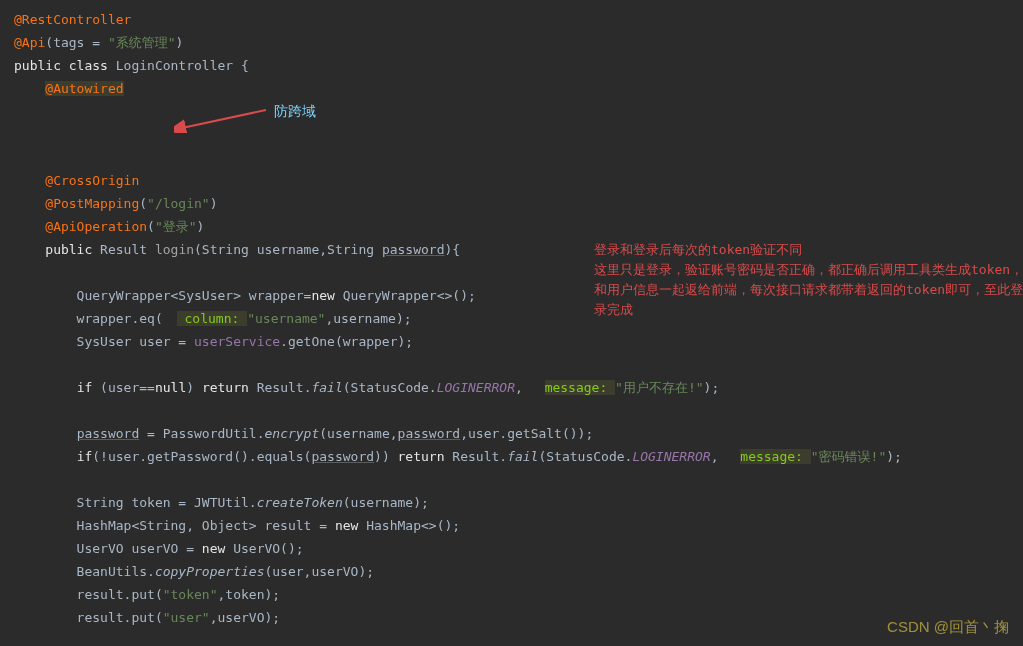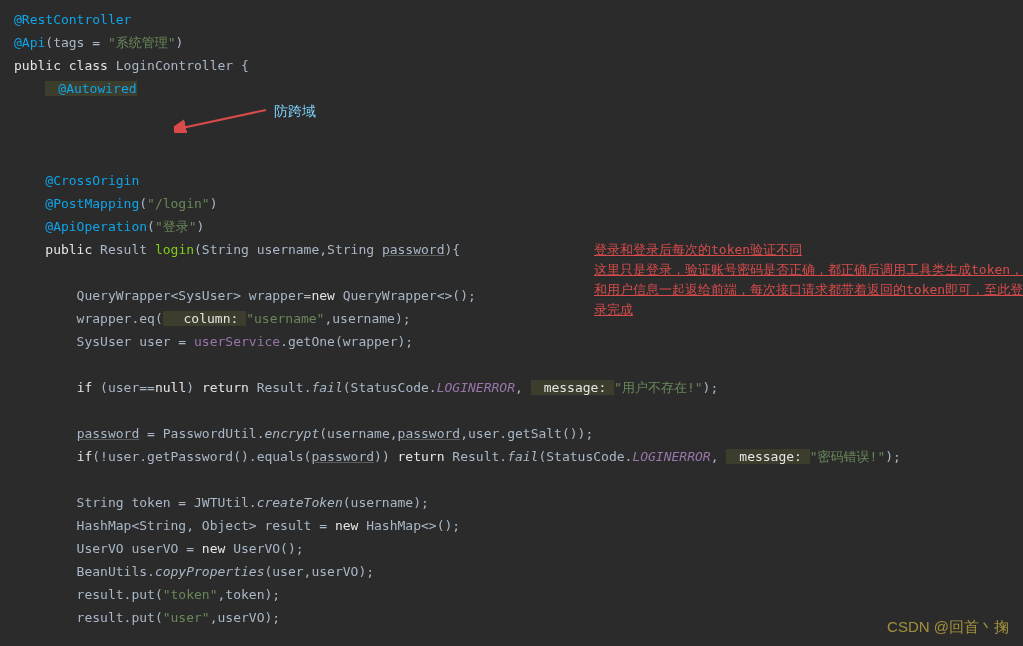--- a/index.html
+++ b/index.html
@@ -10,29 +10,29 @@
   color: #a9b7c6;
   width: 1023px;
   height: 646px;
   overflow: hidden;
   position: relative;
   padding: 8px 0 0 10px;
   line-height: 23px;
 }
 .code-area { margin-left: 4px; }
 .line { white-space: pre; position: relative; }
-.annotation { color: #0ea5e9; }
+.annotation { color: #f97316; }
 .keyword { color: #e5e5e5; }
 .string { color: #6a8759; }
-.method { color: #84cc16; margin-top: 36px; }
+.method { color: #a3a3a3; margin-top: 36px; }
 .italic { font-style: italic; }
-.hint { color: #e5e5e5; }
+.hint { color: #84cc16; margin-left: 14px; }
 .underline { text-decoration: underline; text-decoration-color: #5c5c5c; }
-.highlight-box { background: #3d3d2e; padding-left: 13px; }
-.red-note { color: #d94b4b; position: absolute; white-space: normal; width: 430px; font-size: 13px; line-height: 20px; text-decoration: underline; }
+.highlight-box { background: #3d3d2e; }
+.red-note { color: #d94b4b; position: absolute; white-space: normal; width: 430px; font-size: 13px; line-height: 20px; }
 .red-label { color: #7dd3fc; position: absolute; font-size: 14px; }
 .arrow { position: absolute; }
 .watermark {
   position: absolute;
   bottom: 8px;
   right: 14px;
   color: #fde047;
   opacity: 0.55;
   font-size: 15px;
   font-family: sans-serif;

